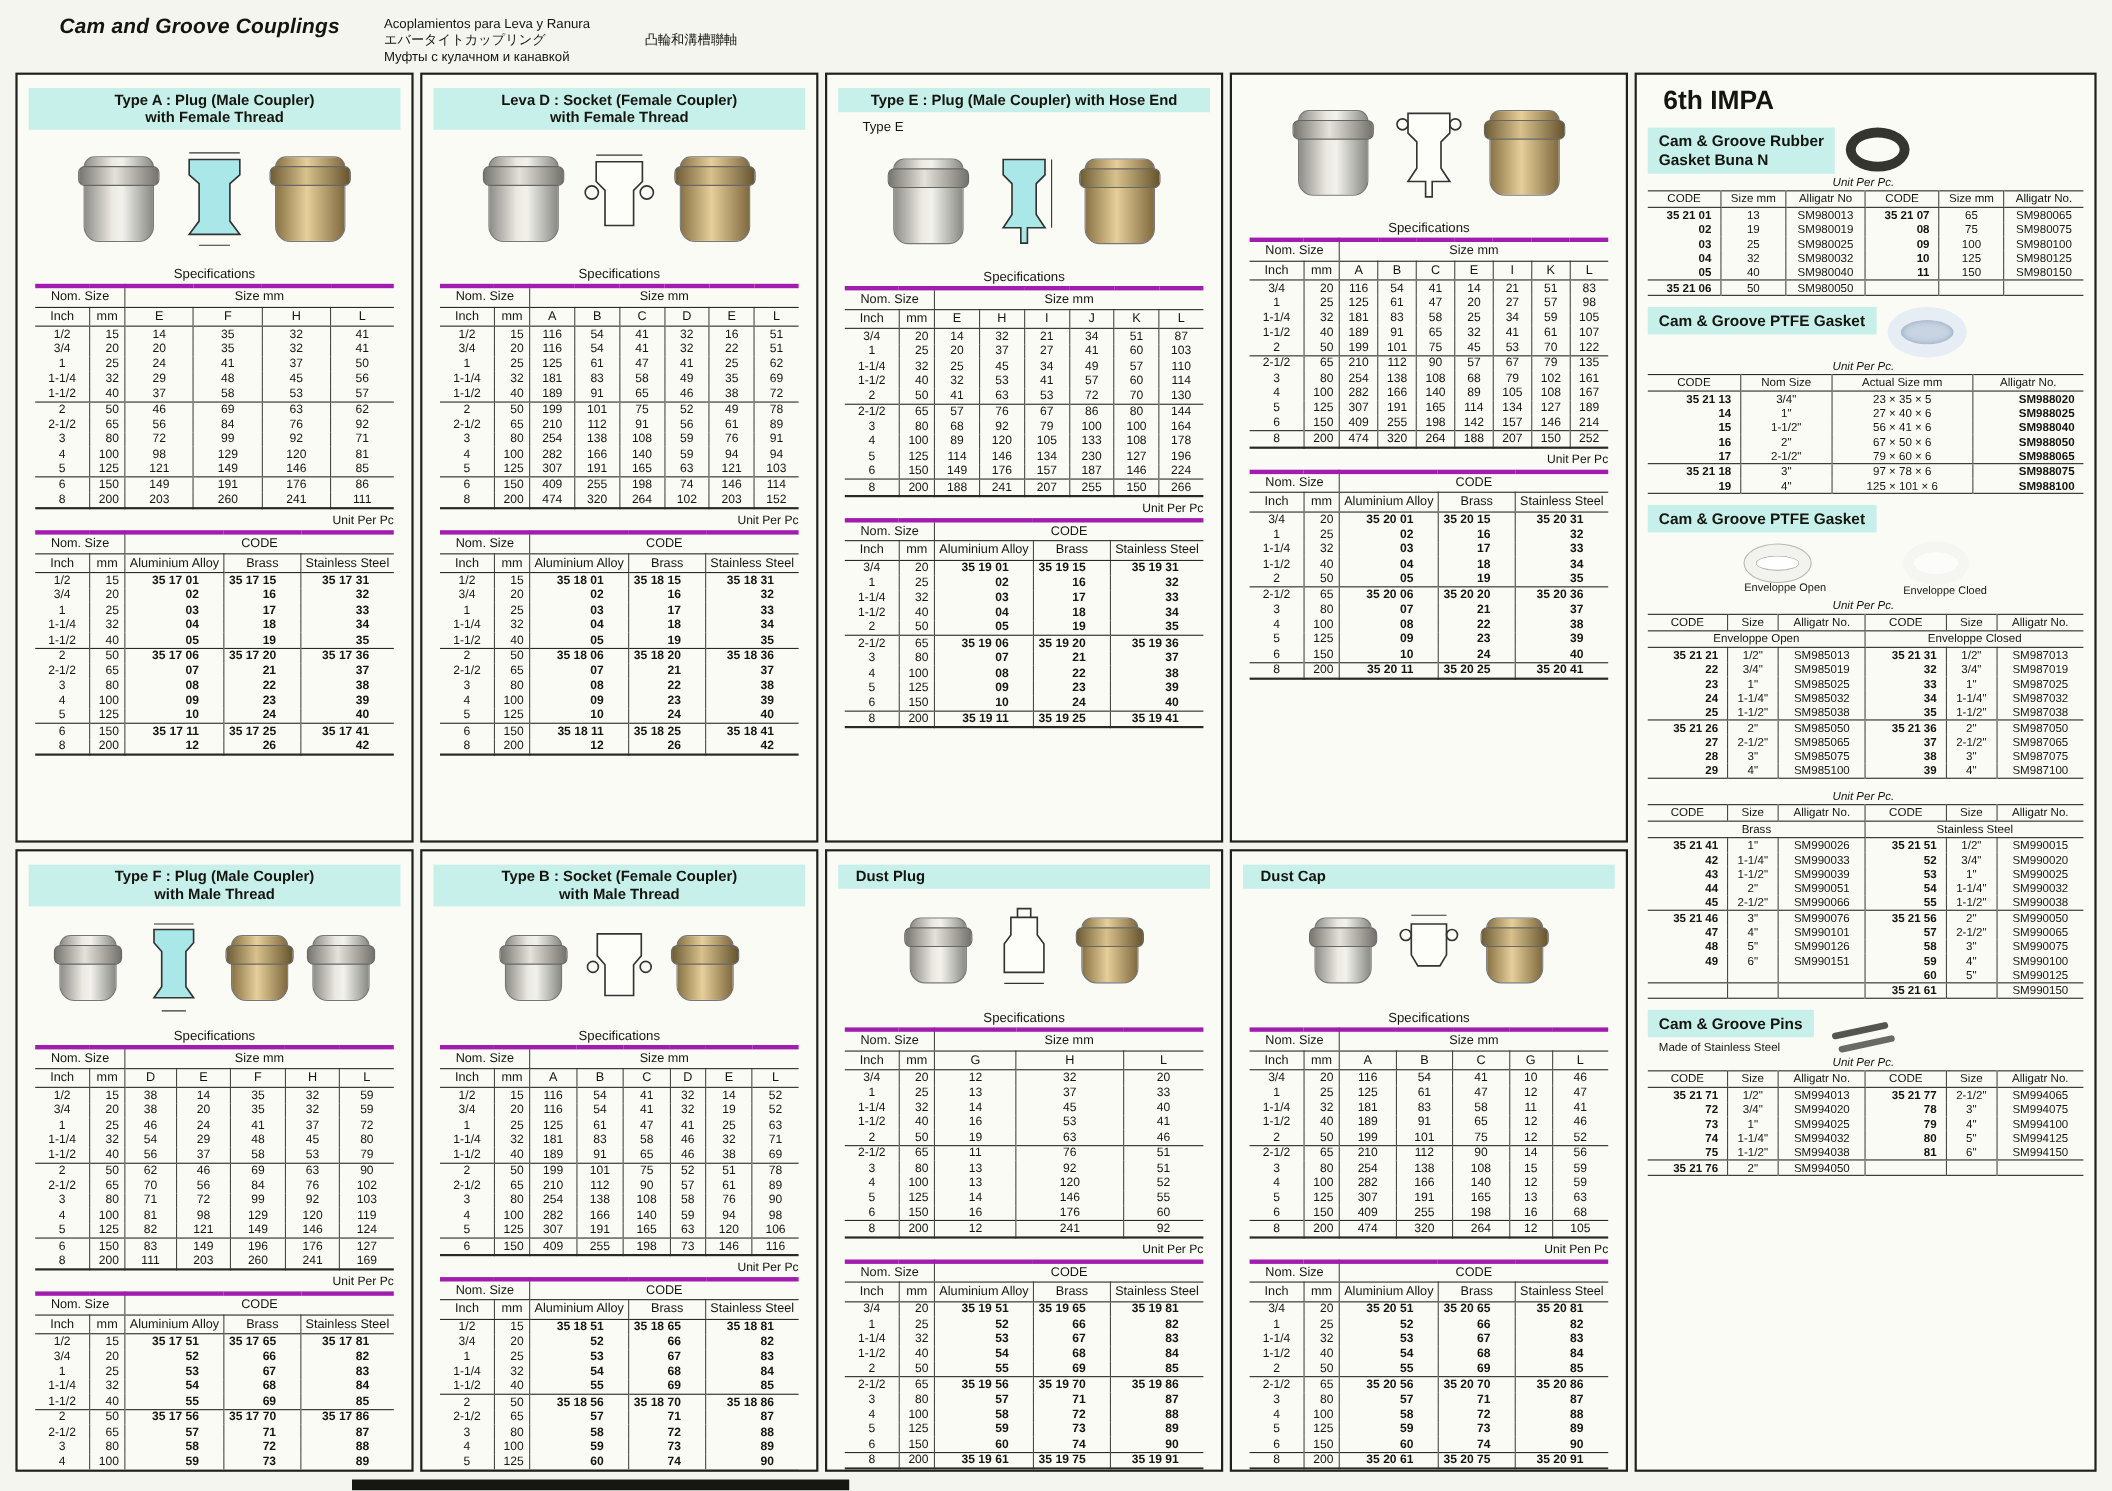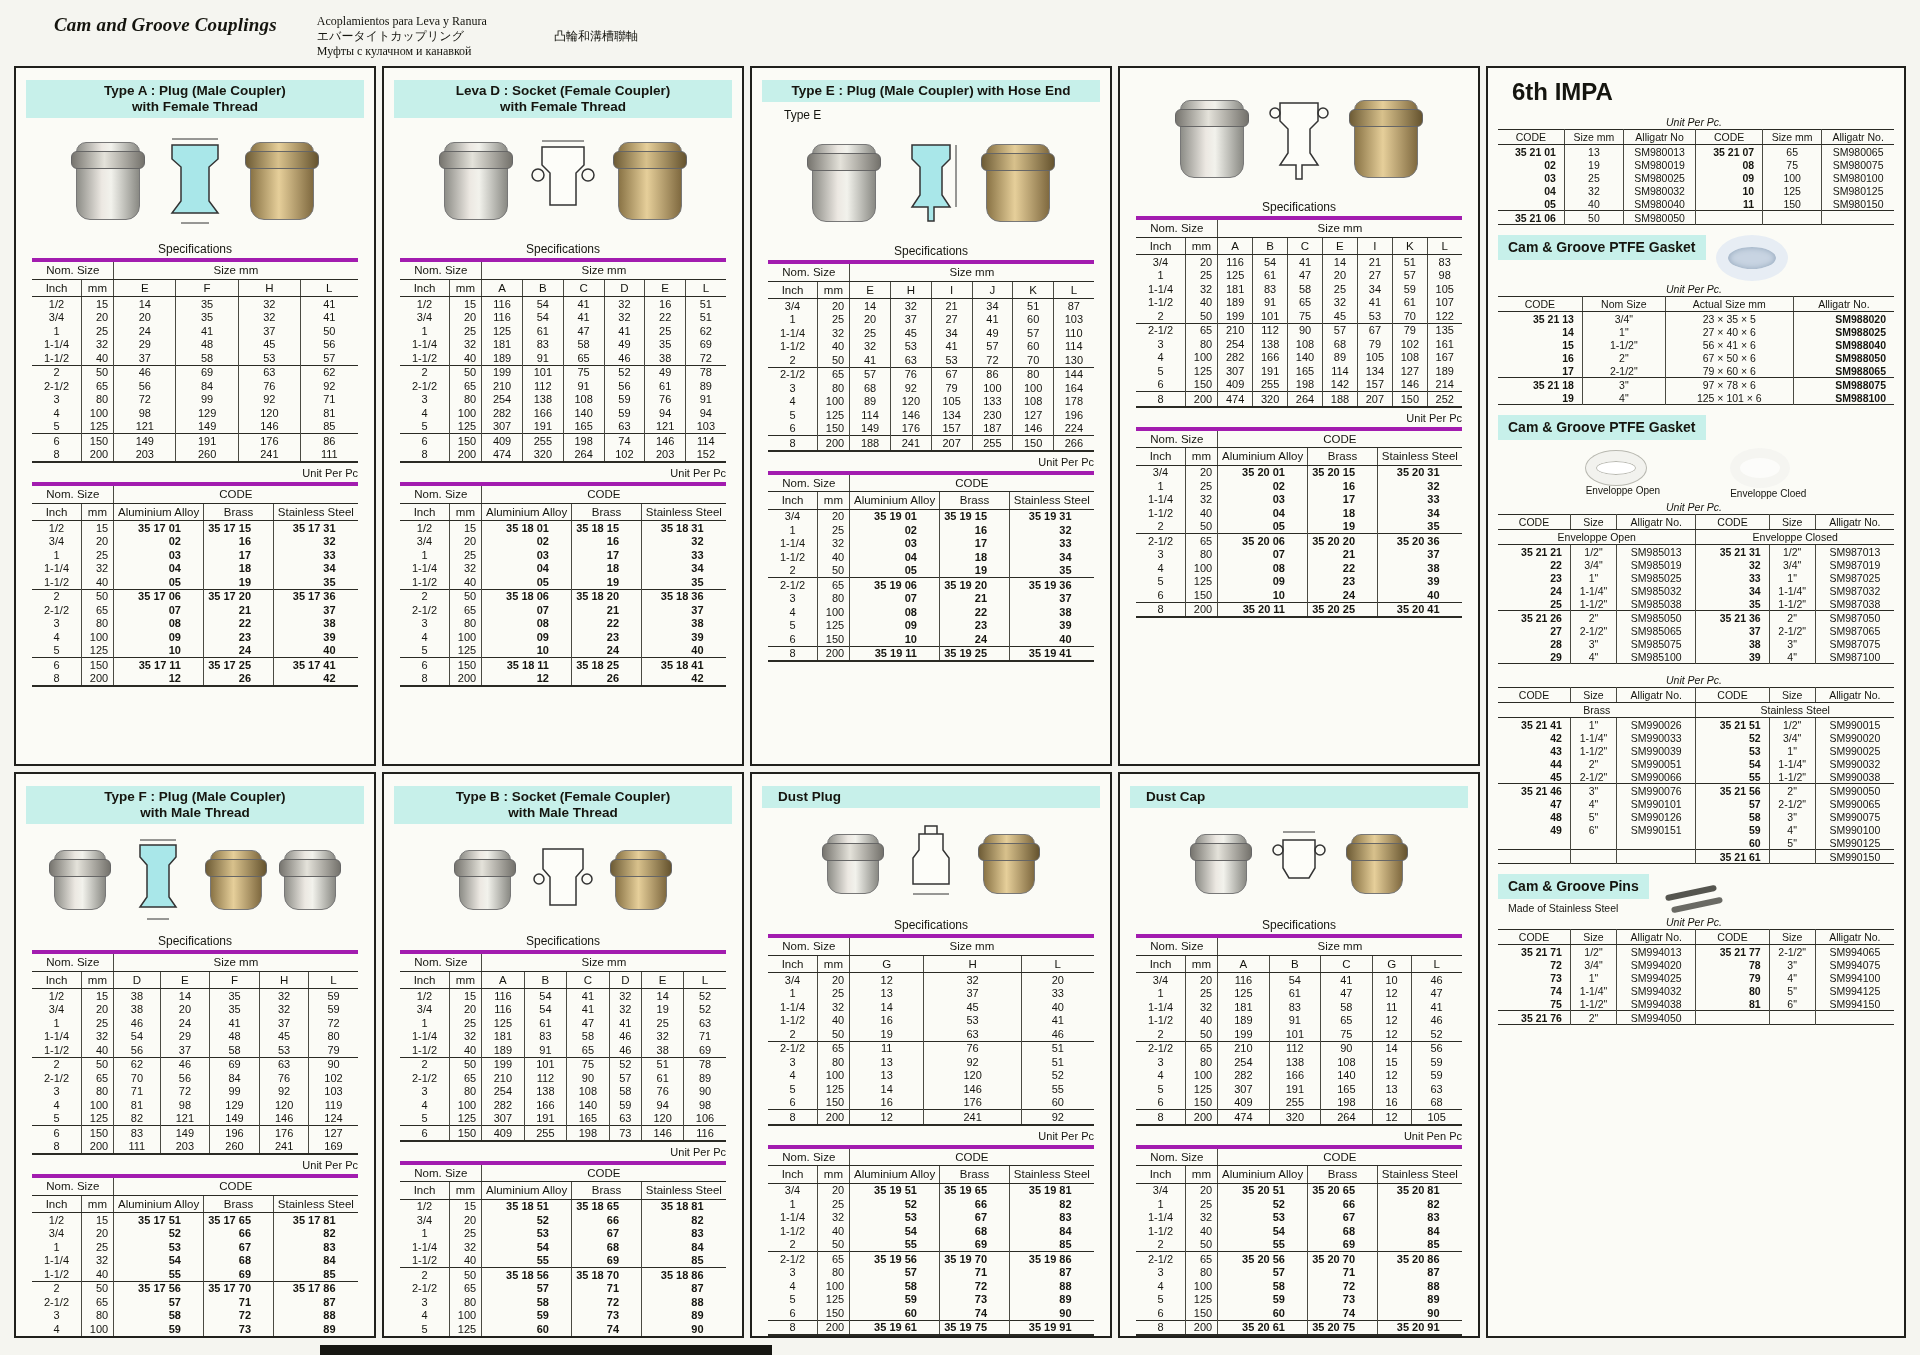--- a/index.html
+++ b/index.html
@@ -5,21 +5,21 @@
   * { box-sizing: border-box; margin: 0; padding: 0; }
   html,body { width:1920px; height:1355px; }
   body {
     font-family: "Liberation Sans", sans-serif;
     background:#f5f5f0; color:#15150f;
     position:relative; overflow:hidden;
   }
   .page { width:1920px; height:1355px; padding:8px 14px 0 14px; position:relative; }
 
   
-  .hdr { display:flex; align-items:flex-start; gap:40px; height:58px; padding:6px 0 0 40px;font-family:Liberation Serif, serif; }
+  .hdr { display:flex; align-items:flex-start; gap:40px; height:58px; padding:6px 0 0 40px; }
   .hdr-title { font-size:19px; font-weight:bold; font-style:italic; letter-spacing:.2px; }
   .hdr-subs { font-size:12px; line-height:15px; }
   .hdr-subs .row2 span:last-child { margin-left:90px; }
 
   
   .content { display:grid; grid-template-columns:repeat(4,362px) 1fr;
              grid-template-rows:700px 566px; gap:6px; }
   .panel { border:2px solid #20201c; background:#fbfbf6; padding:10px 6px; overflow:hidden; }
   .sidebar { grid-column:5; grid-row:1/3; border:2px solid #20201c; background:#fbfbf6;
              padding:8px 10px; overflow:hidden; }
@@ -2066,20 +2066,27 @@
               <td>35 20 91</td>
             </tr>
           </tbody>
         </table>
     </div>
 
     <aside class="sidebar">
       <div class="sb-title">6th IMPA</div>
 
       <div class="sb-sec">
+        <div class="sb-band">
+          <div class="sb-h">
+            <div>Cam &amp; Groove Rubber</div>
+            <div>Gasket Buna N</div>
+          </div>
+          <div class="ring dark"></div>
+        </div>
         <div class="sb-unit">Unit Per Pc.</div>
         <table class="sb">
             <thead>
               <tr>
                 <th>CODE</th>
                 <th>Size mm</th>
                 <th>Alligatr No</th>
                 <th>CODE</th>
                 <th>Size mm</th>
                 <th>Alligatr No.</th>

